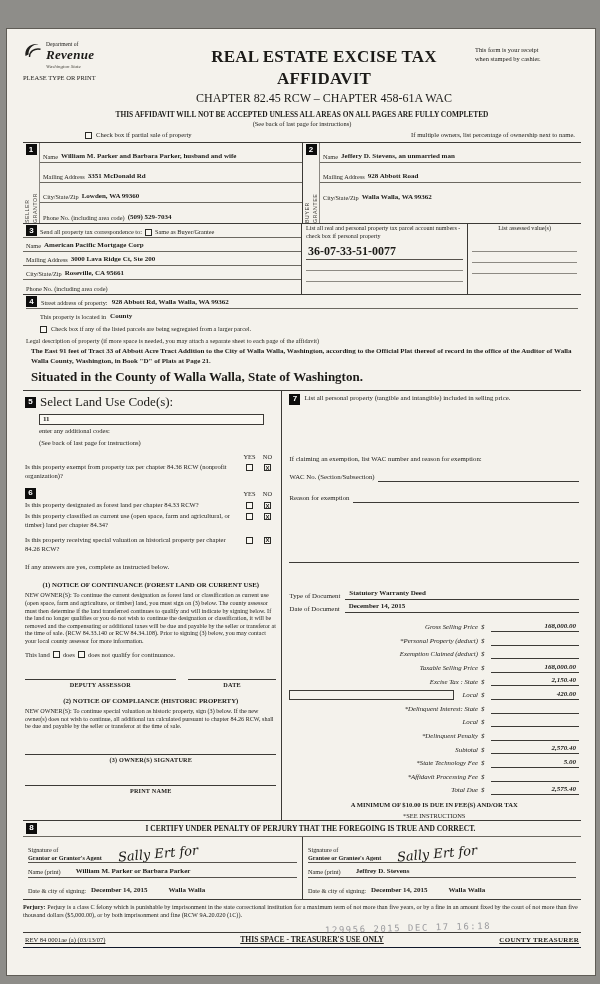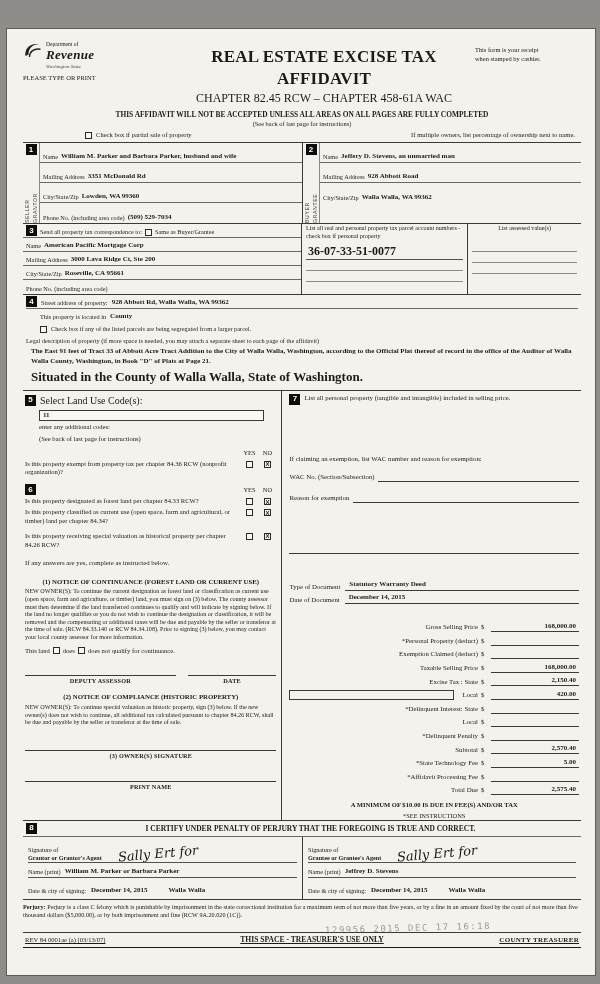--- a/index.html
+++ b/index.html
@@ -92,21 +92,21 @@
   .sigline { border-bottom:1px solid #3c3a36; height:8px; }
   .siglabel { text-align:center; font-size:6.2px; font-weight:bold; margin-top:1px; letter-spacing:.2px; }
 
   .s7head { display:flex; gap:4px; }
   .s7headtext { flex:1; font-size:6.8px; line-height:1.3; }
   .exemp { margin-top:50px; font-size:6.8px; }
   .wacrow { display:flex; align-items:flex-end; gap:3px; margin-top:9px; font-size:6.8px; }
   .wline { flex:1; border-bottom:1px solid #3c3a36; height:8px; }
   .docrow { display:flex; gap:5px; align-items:flex-end; font-size:6.8px; min-height:13px; }
   .docval { flex:1; border-bottom:1px solid #3c3a36; font-weight:bold; font-size:7px; padding:0 2px 1px 4px; }
-  .feerows { margin-top:14px; }
+  .feerows { margin-top:5px;font-style:italic; }
   .fee { display:flex; align-items:flex-end; min-height:13.6px; gap:3px; }
   .feelabel { flex:1; text-align:right; font-size:6.8px; }
   .feedollar { width:7px; font-size:6.8px; }
   .feeamt { width:88px; border-bottom:1px solid #3c3a36; text-align:right; font-weight:bold; font-size:7px;
             padding-right:3px; min-height:9px; }
   .boxleft { flex:1; border:1px solid #3c3a36; height:10px; margin-right:6px; }
   .flat { flex:none; }
   .minnote { text-align:center; font-weight:bold; font-size:6.6px; margin-top:6px; }
   .seeins { text-align:center; font-size:6.4px; margin-top:2px; }
 
@@ -114,21 +114,21 @@
   .sec8 { border-bottom:1px solid #3c3a36; }
   .certrow { display:flex; align-items:center; gap:6px; padding:2px 3px; border-bottom:1px solid #6b6860; }
   .cert { flex:1; text-align:center; font-weight:bold; font-size:7.5px; }
   .sigs { display:flex; }
   .sighalf { width:50%; padding:2px 5px 3px 5px; }
   .sighalf + .sighalf { border-left:1px solid #3c3a36; }
   .sigtop { display:flex; align-items:flex-end; border-bottom:1px solid #55524c; min-height:24px; }
   .siglbl2 { font-size:6.2px; line-height:1.3; }
   .script { font-family:"DejaVu Serif",serif; font-style:italic; font-size:13px; transform:rotate(-5deg);
             margin-left:16px; margin-bottom:-1px; color:#1a1916; white-space:nowrap; }
-  .nmrow { display:flex; gap:4px; align-items:flex-end; border-bottom:1px solid #55524c; min-height:15px; padding-bottom:1px; }
+  .nmrow { display:flex; gap:15px; align-items:flex-end; border-bottom:1px solid #55524c; min-height:15px; padding-bottom:1px; }
   .dtrow { display:flex; gap:5px; align-items:flex-end; min-height:15px; padding-bottom:1px; }
   .citygap { margin-left:16px;margin-top:8px; }
 
   .perjury { font-size:6.2px; line-height:1.3; margin-top:3px; }
   .footrow { display:flex; align-items:center; border-top:1px solid #3c3a36; border-bottom:1px solid #0f172a;
              margin-top:13px; padding:2px 2px;text-decoration:underline; }
   .rev { font-size:6.6px; width:170px; }
   .tspace { flex:1; text-align:center; font-weight:bold; font-size:7.6px; }
   .ctreas { width:150px; text-align:right; font-weight:bold; font-size:7px; letter-spacing:.3px; }
 
@@ -288,21 +288,21 @@
     </div>
     <div class="legal-text">The East 91 feet of Tract 33 of Abbott Acre Tract Addition to the City of Walla Walla, Washington, according to the Official Plat thereof of record in the office of the Auditor of Walla Walla County, Washington, in Book "D" of Plats at Page 21.</div>
     <div class="situated">Situated in the County of Walla Walla, State of Washington.</div>
   </div>
 
   <div class="cols">
     <div class="colL">
 
       <div class="s5head">
         <span class="secnum">5</span>
-        <span style="font-size:10px">Select Land Use Code(s):</span>
+        <span style="font-size:13px">Select Land Use Code(s):</span>
       </div>
       <div class="codebox">11</div>
       <div class="indent">enter any additional codes:</div>
       <div class="indent" style="margin-top:3px">(See back of last page for instructions)</div>
 
       <div class="ynhead">
         <span class="ynh">YES</span>
         <span class="ynh">NO</span>
       </div>
       <div class="qrow">

